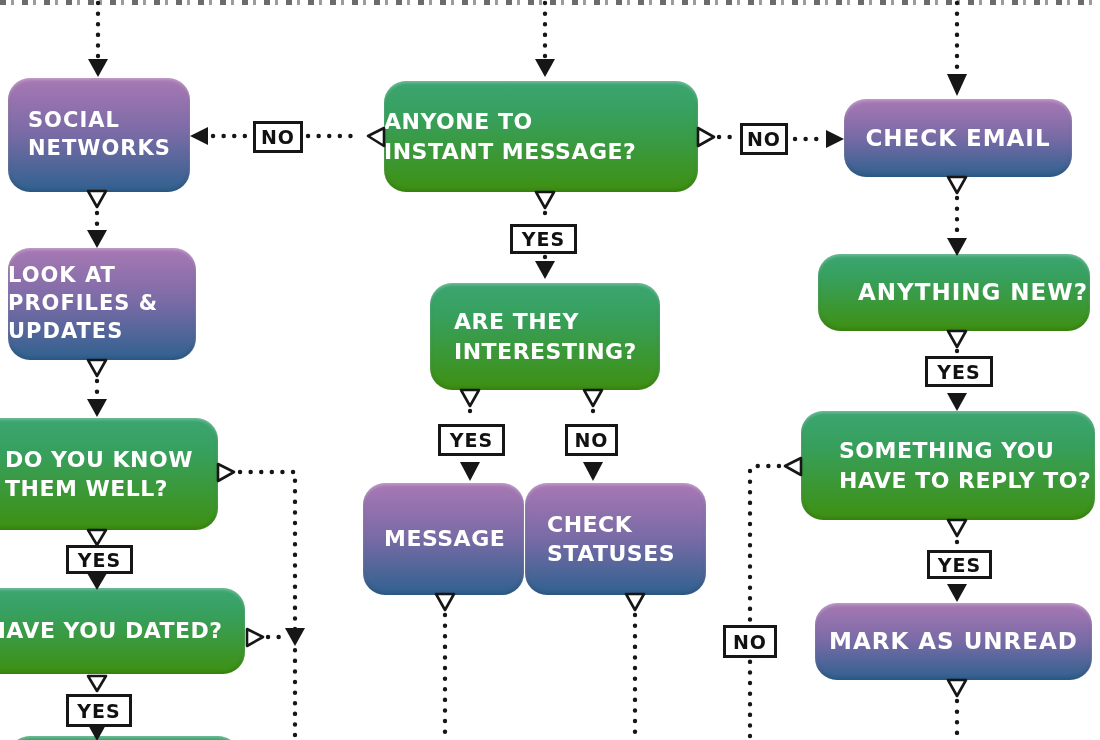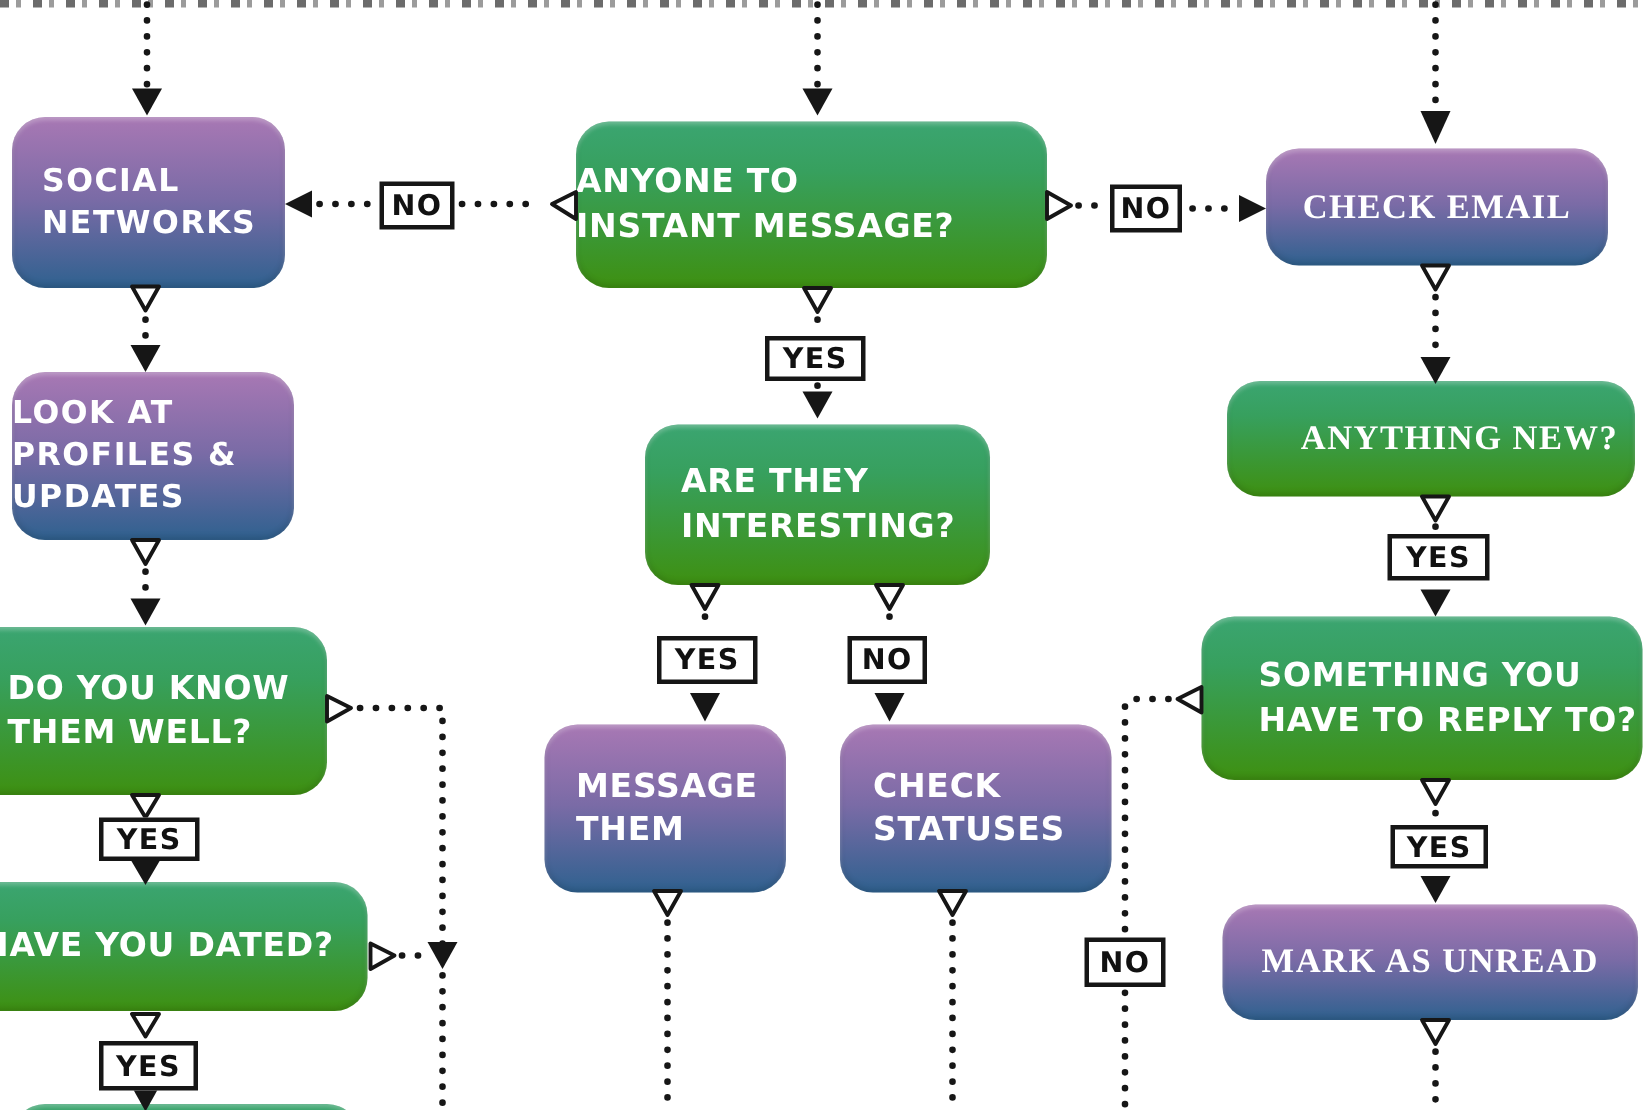--- a/index.html
+++ b/index.html
@@ -17,21 +17,21 @@
     position:absolute;border-radius:22px;box-sizing:border-box;z-index:1;
     display:flex;flex-direction:column;justify-content:center;
     color:var(--node-text,#fff);font-weight:bold;
     box-shadow:inset 0 2px 3px rgba(255,255,255,.28), inset 0 -2px 4px rgba(0,0,0,.14);
   }
   .purple{background:linear-gradient(180deg,var(--purple-top) 0%,var(--purple-mid) 48%,var(--purple-bottom) 100%);}
   .green{background:linear-gradient(180deg,var(--green-top) 0%,var(--green-mid) 30%,var(--green-bottom) 100%);}
   .node .ln{white-space:nowrap;line-height:1.33;}
   .t21 .ln{font-size:21px;letter-spacing:1px;}
   .t22 .ln{font-size:22px;letter-spacing:.5px;}
-  .t23 .ln{font-size:23px;letter-spacing:1px;font-family:Liberation Serif, serif;}
+  .t23 .ln{font-size:23px;letter-spacing:1px;}
   .center{align-items:center;text-align:center;}
   
   #wires{position:absolute;left:0;top:0;z-index:5;}
   .dots{stroke:var(--arrow);stroke-width:4.4;stroke-dasharray:0.1 10.5;stroke-linecap:round;fill:none;}
   .tri-f{fill:var(--arrow);stroke:none;}
   .tri-o{fill:var(--label-bg);stroke:var(--arrow);stroke-width:2.6;stroke-linejoin:round;}
   
   .lab{
     position:absolute;z-index:10;box-sizing:border-box;
     background:var(--label-bg);border:3px solid var(--arrow);
@@ -39,21 +39,21 @@
     display:flex;align-items:center;justify-content:center;
   }
   
   #n-social   {left:8px;   top:78px;  width:182px; height:114px; padding-left:20px;}
   #n-look     {left:8px;   top:248px; width:188px; height:112px; }
   #n-know     {left:-35px; top:418px; width:253px; height:112px; padding-left:40px;}
   #n-dated    {left:-35px; top:588px; width:280px; height:86px;}
   #n-anyone   {left:384px; top:81px;  width:314px; height:111px; }
   #n-arethey  {left:430px; top:283px; width:230px; height:107px; padding-left:24px;}
   #n-message  {left:363px; top:483px; width:161px; height:112px; padding-left:21px;}
-  #n-statuses {left:560px; top:483px; width:181px; height:112px; padding-left:22px;}
+  #n-statuses {left:525px; top:483px; width:181px; height:112px; padding-left:22px;}
   #n-email    {left:844px; top:99px;  width:228px; height:78px;}
   #n-new      {left:818px; top:254px; width:272px; height:77px;padding-left:38px;}
   #n-reply    {left:801px; top:411px; width:294px; height:109px; padding-left:38px;}
   #n-mark     {left:815px; top:603px; width:277px; height:77px;}
   #n-bottom   {left:8px;   top:736px; width:232px; height:40px; border-radius:22px 22px 0 0;}
   
   #l-no-left   {left:253px;top:121px;width:50px;height:32px;}
   #l-no-right  {left:740px;top:123px;width:48px;height:32px;}
   #l-yes-im    {left:510px;top:224px;width:67px;height:30px;}
   #l-yes-int   {left:438px;top:424px;width:67px;height:32px;}
@@ -96,21 +96,20 @@
     <div class="ln">INSTANT MESSAGE?</div>
   </div>
 
   <div class="node green t22" id="n-arethey">
     <div class="ln">ARE THEY</div>
     <div class="ln">INTERESTING?</div>
   </div>
 
   <div class="node purple t22" id="n-message">
     <div class="ln">MESSAGE</div>
-    <div class="ln">THEM</div>
   </div>
 
   <div class="node purple t22" id="n-statuses">
     <div class="ln">CHECK</div>
     <div class="ln">STATUSES</div>
   </div>
 
   <div class="node purple t23 center" id="n-email">
     <div class="ln">CHECK EMAIL</div>
   </div>

